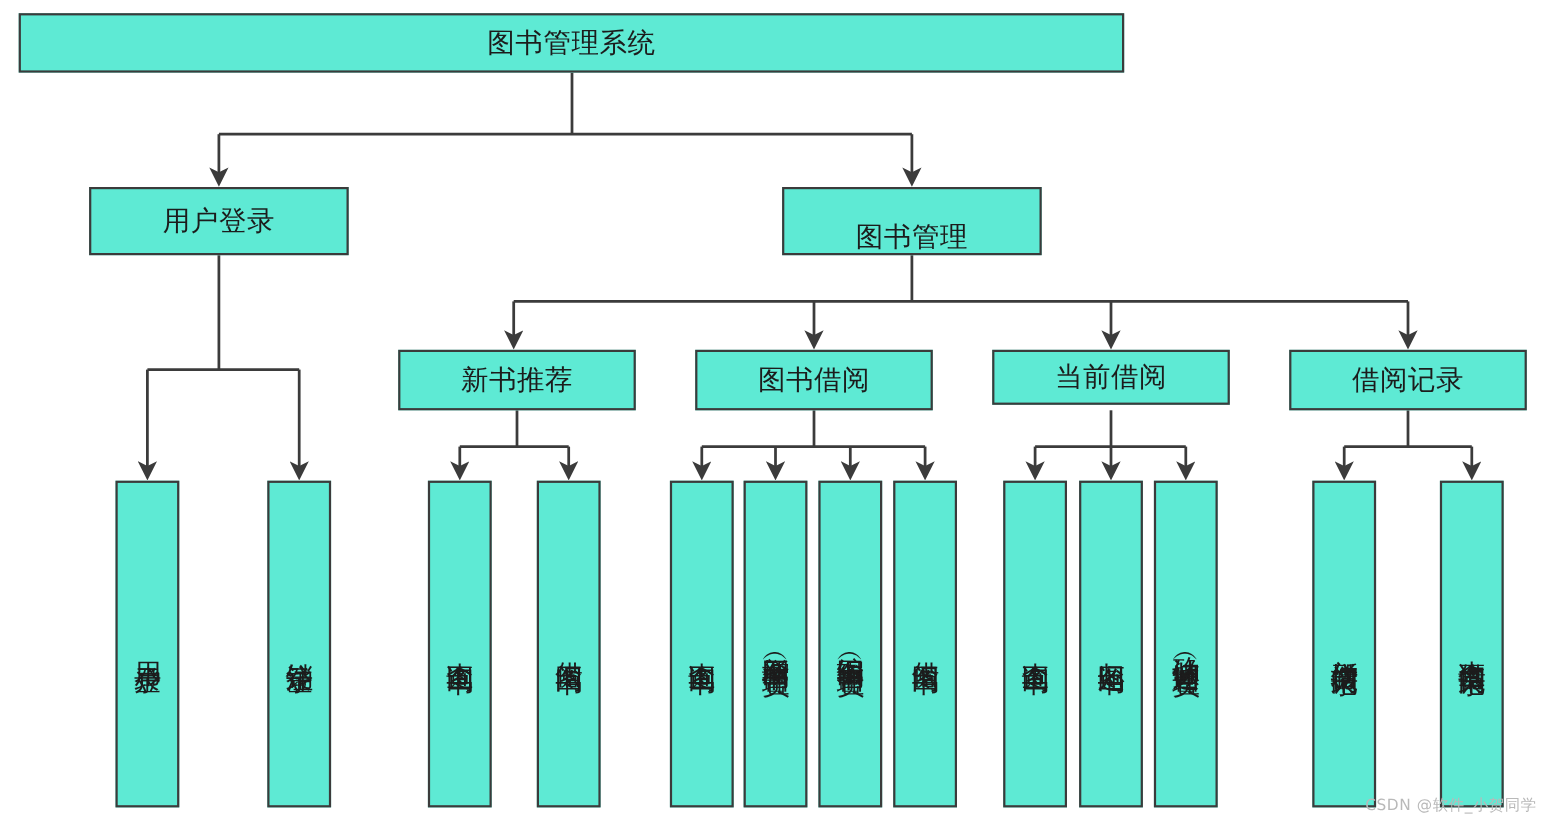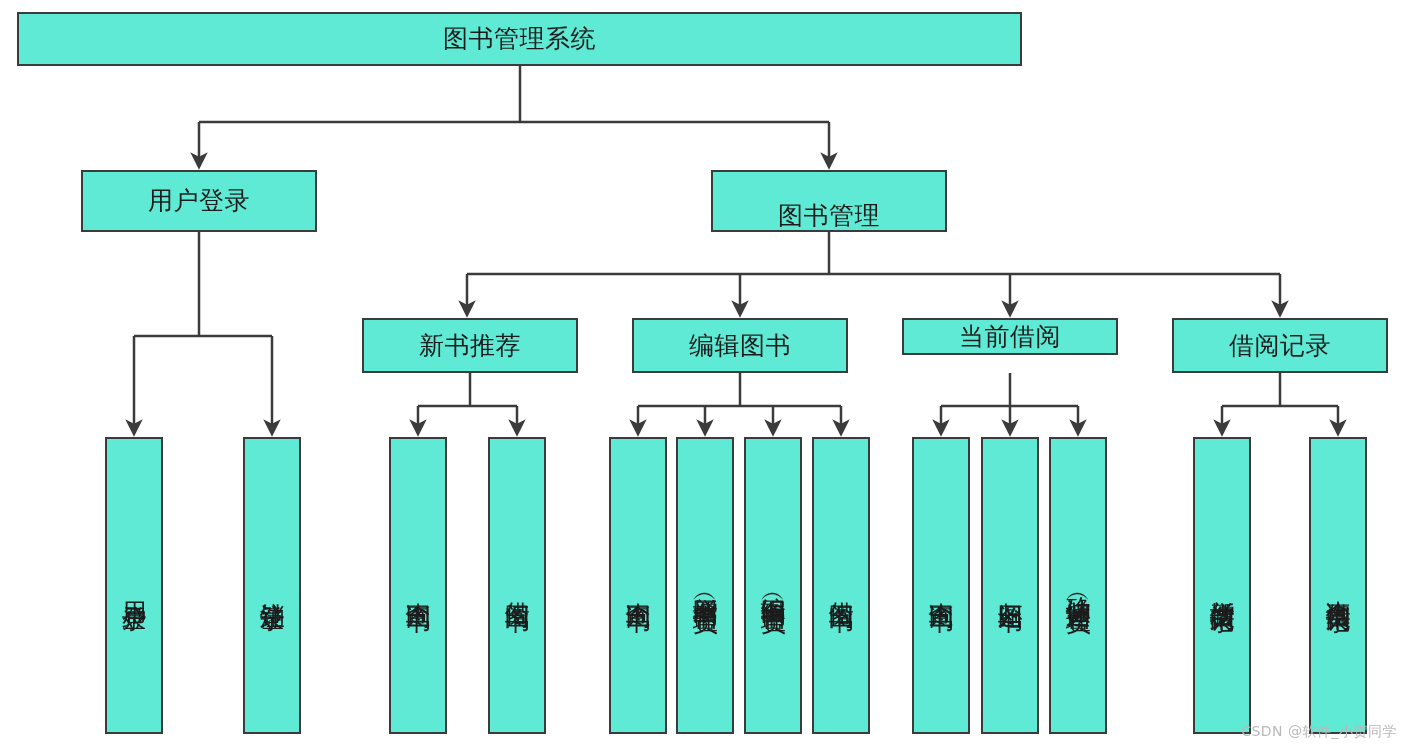--- a/index.html
+++ b/index.html
@@ -137,24 +137,24 @@
 
   <div class="node horiz" style="left:711px; top:170px; width:236px; height:62px;align-items:flex-end;">
     <span class="label">图书管理</span>
   </div>
 
   <div class="node horiz" style="left:362px; top:318px; width:216px; height:55px;">
     <span class="label">新书推荐</span>
   </div>
 
   <div class="node horiz" style="left:632px; top:318px; width:216px; height:55px;">
-    <span class="label">编辑图书</span>
-  </div>
-
-  <div class="node horiz" style="left:902px; top:318px; width:216px; height:37px;">
+    <span class="label">图书借阅</span>
+  </div>
+
+  <div class="node horiz" style="left:902px; top:318px; width:216px; height:50px;">
     <span class="label">当前借阅</span>
   </div>
 
   <div class="node horiz" style="left:1172px; top:318px; width:216px; height:55px;">
     <span class="label">借阅记录</span>
   </div>
 
   <div class="node vert" style="left:105px; top:437px; width:58px; height:297px;">
     <span class="label">用户登录</span>
   </div>

